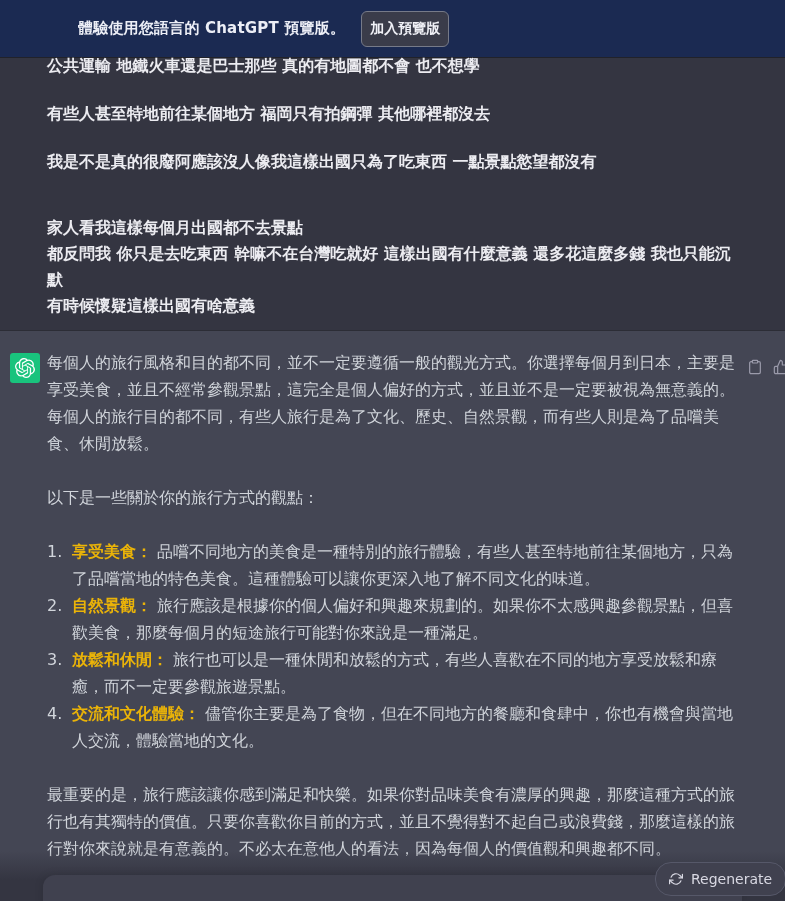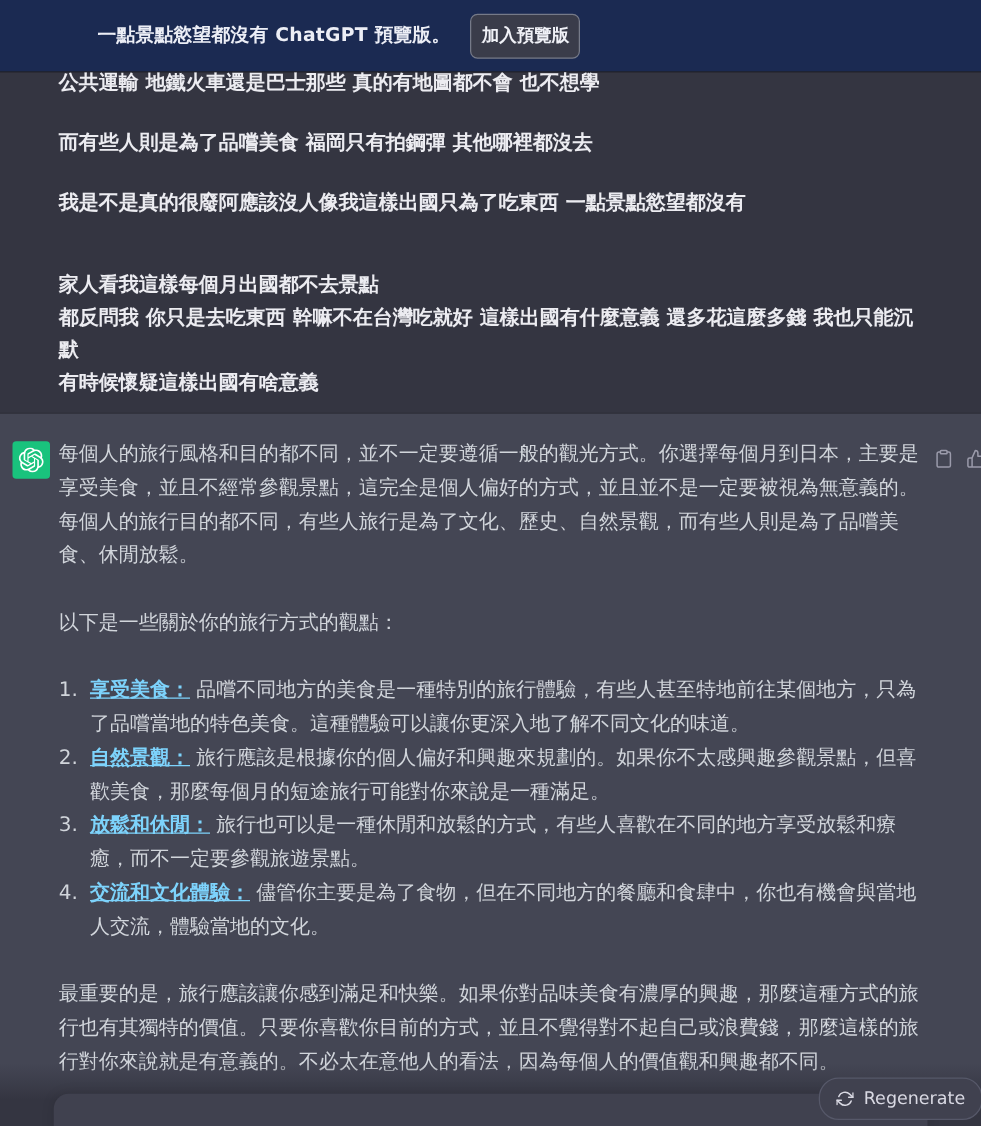--- a/index.html
+++ b/index.html
@@ -26,21 +26,21 @@
 
   
   .asst-section { position:absolute; top:330px; left:0; width:100%; height:571px;
     background:#444654; border-top:1px solid rgba(0,0,0,.35); }
   .avatar { position:absolute; top:22px; left:10px; width:30px; height:30px; border-radius:3px;
     background:#19c37d; display:flex; align-items:center; justify-content:center; }
   .avatar svg { width:20px; height:20px; fill:#ffffff; }
   .asst-body { position:absolute; top:18px; left:47px; width:694px; color:#d1d5db;
     font-size:16px; line-height:27px; }
   .asst-body p { margin:0 0 27px 0; }
-  .asst-body strong { font-weight:700; color:#7dd3fc;text-decoration:underline; }
+  .asst-body strong { font-weight:700; color:#eab308; }
   .points { list-style:none; margin:0 0 27px 0; }
   .point { display:flex; }
   .point-num { flex:none; width:25px; }
   .point-body { flex:1; }
 
   .msg-actions { position:absolute; top:28px; right:-4px; display:flex; gap:10px; color:#9b9bab; }
   .icon-btn { background:none; border:none; color:#9b9bab; cursor:pointer; padding:0; }
   .icon-btn svg { width:16px; height:16px; stroke:currentColor; fill:none;
     stroke-width:1.8; stroke-linecap:round; stroke-linejoin:round; }
 
@@ -57,30 +57,30 @@
     stroke-width:2; stroke-linecap:round; stroke-linejoin:round; }
 </style>
 </head>
 <body>
 
 <div class="app">
 
   <section class="user-section">
     <div class="user-text">
       <p>公共運輸 地鐵火車還是巴士那些 真的有地圖都不會 也不想學</p>
-      <p>而有些人則是為了品嚐美食 福岡只有拍鋼彈 其他哪裡都沒去</p>
+      <p>有些人甚至特地前往某個地方 福岡只有拍鋼彈 其他哪裡都沒去</p>
       <p>我是不是真的很廢阿應該沒人像我這樣出國只為了吃東西 一點景點慾望都沒有</p>
       <p>家人看我這樣每個月出國都不去景點
 都反問我 你只是去吃東西 幹嘛不在台灣吃就好 這樣出國有什麼意義 還多花這麼多錢 我也只能沉默
 有時候懷疑這樣出國有啥意義</p>
     </div>
   </section>
 
   <header class="banner">
-    <span class="banner-msg">一點景點慾望都沒有 ChatGPT 預覽版。</span>
+    <span class="banner-msg">體驗使用您語言的 ChatGPT 預覽版。</span>
     <button class="join-btn">加入預覽版</button>
   </header>
 
   <section class="asst-section">
     <div class="avatar">
       <span style="display:flex">
         <svg viewBox="0 0 24 24" aria-hidden="true">
             <path d="M22.2819 9.8211a5.9847 5.9847 0 0 0-.5157-4.9108 6.0462 6.0462 0 0 0-6.5098-2.9A6.0651 6.0651 0 0 0 4.9807 4.1818a5.9847 5.9847 0 0 0-3.9977 2.9 6.0462 6.0462 0 0 0 .7427 7.0966 5.98 5.98 0 0 0 .511 4.9107 6.051 6.051 0 0 0 6.5146 2.9001A5.9847 5.9847 0 0 0 13.2599 24a6.0557 6.0557 0 0 0 5.7718-4.2058 5.9894 5.9894 0 0 0 3.9977-2.9001 6.0557 6.0557 0 0 0-.7475-7.073zm-9.022 12.6081a4.4755 4.4755 0 0 1-2.8764-1.0408l.1419-.0804 4.7783-2.7582a.7948.7948 0 0 0 .3927-.6813v-6.7369l2.02 1.1686a.071.071 0 0 1 .038.052v5.5826a4.504 4.504 0 0 1-4.4945 4.4944zm-9.6607-4.1254a4.4708 4.4708 0 0 1-.5346-3.0137l.142.0852 4.783 2.7582a.7712.7712 0 0 0 .7806 0l5.8428-3.3685v2.3324a.0804.0804 0 0 1-.0332.0615L9.74 19.9502a4.4992 4.4992 0 0 1-6.1408-1.6464zM2.3408 7.8956a4.485 4.485 0 0 1 2.3655-1.9728V11.6a.7664.7664 0 0 0 .3879.6765l5.8144 3.3543-2.0201 1.1685a.0757.0757 0 0 1-.071 0l-4.8303-2.7865A4.504 4.504 0 0 1 2.3408 7.8956zm16.5963 3.8558L13.1038 8.364 15.1192 7.2a.0757.0757 0 0 1 .071 0l4.8303 2.7913a4.4944 4.4944 0 0 1-.6765 8.1042v-5.6772a.79.79 0 0 0-.407-.667zm2.0107-3.0231l-.142-.0852-4.7735-2.7818a.7759.7759 0 0 0-.7854 0L9.409 9.2297V6.8974a.0662.0662 0 0 1 .0284-.0615l4.8303-2.7866a4.4992 4.4992 0 0 1 6.6802 4.66zM8.3065 12.863l-2.02-1.1638a.0804.0804 0 0 1-.038-.0567V6.0742a4.4992 4.4992 0 0 1 7.3757-3.4537l-.142.0805L8.704 5.459a.7948.7948 0 0 0-.3927.6813zm1.0976-2.3654l2.602-1.4998 2.6069 1.4998v2.9994l-2.5974 1.4997-2.6067-1.4997z"></path>
           </svg>
       </span>

